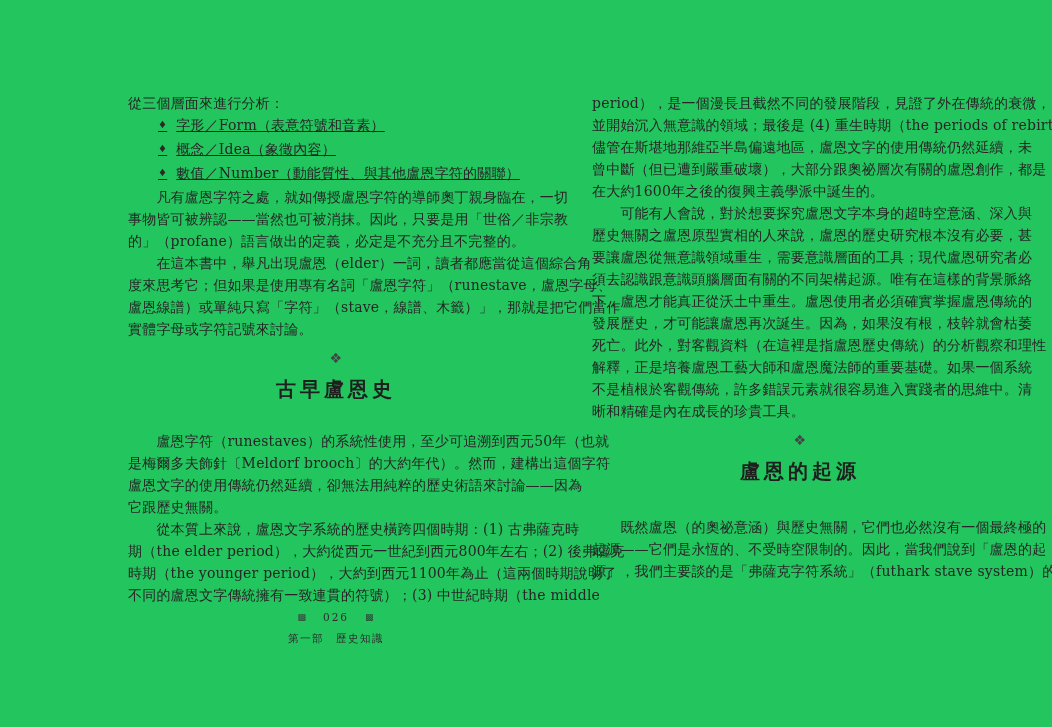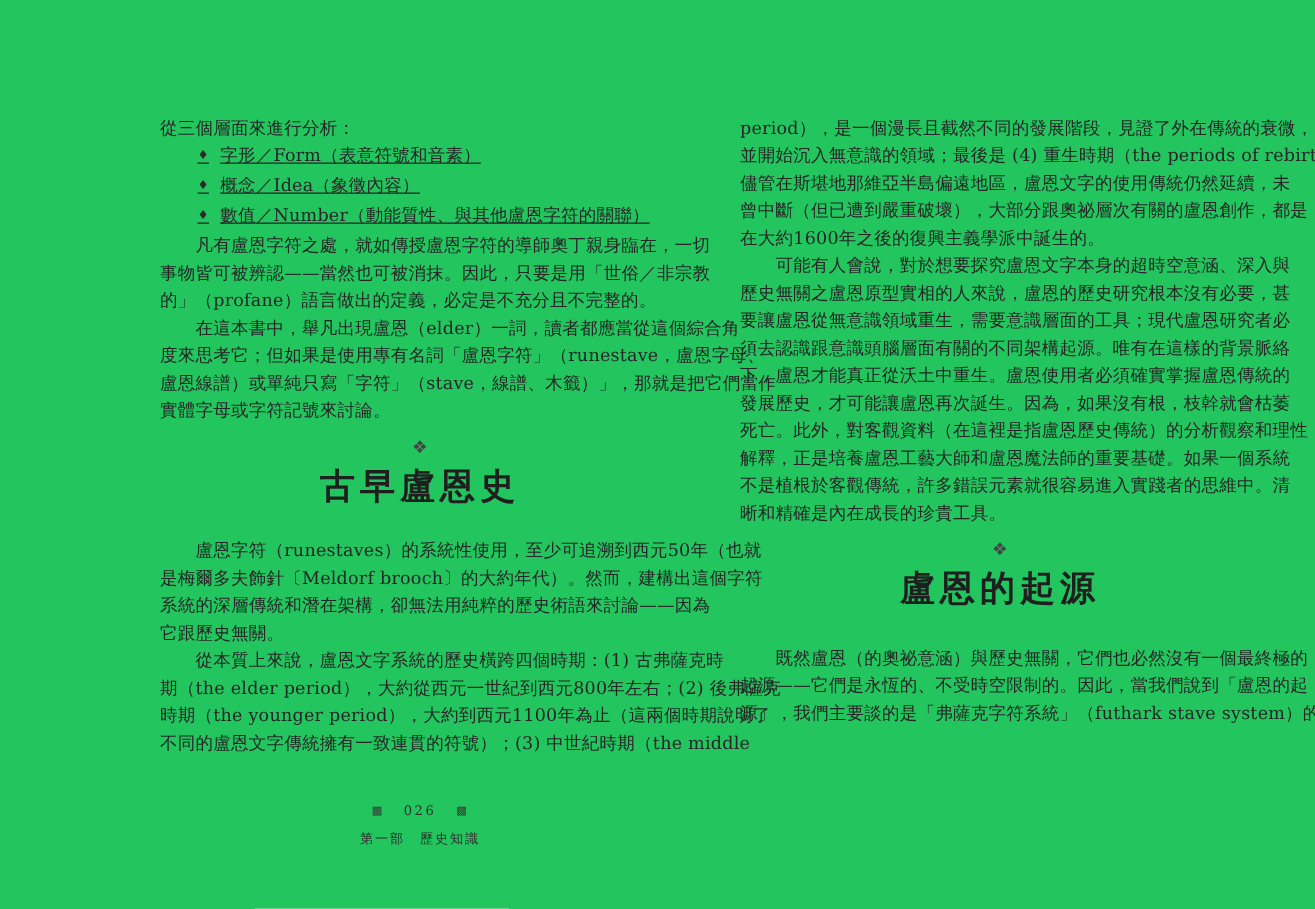--- a/index.html
+++ b/index.html
@@ -21,30 +21,29 @@
   #right-col{left:592px;}
   .tline{white-space:nowrap;}
   .para .tline{white-space:nowrap;}
   .bullet-row{padding-left:30px;white-space:nowrap;text-decoration:underline;}
   .bullet{font-size:10px;margin-right:9px;position:relative;top:-2px;color:#2a2a2a;}
   .ornament{
     text-align:center;font-size:14px;line-height:16px;
     margin-top:10px;color:#444444;
   }
   .heading{
-    text-align:center;font-size:28px;font-weight:bold;
+    text-align:center;font-size:20px;font-weight:bold;
     letter-spacing:4px;line-height:30px;
     margin:8px 0 0 0;color:#1f1f1f;
   }
   #left-col .body2{margin-top:26px;}
   #right-col .body3{margin-top:30px;}
   .footer{
     position:absolute;top:610px;width:416px;text-align:center;
     color:#333333;
-    margin-top:32px;
   }
   #footer-left{left:128px;}
   #footer-right{left:592px;}
   .pagenum-row{font-size:10.5px;line-height:14px;letter-spacing:1px;}
   .deco{font-size:9px;color:#3a3a3a;margin:0 16px;position:relative;top:-1px;}
   .pagenum{font-size:10.5px;color:#2e2e2e;letter-spacing:2px;}
   .caption{margin-top:7px;font-size:10.5px;letter-spacing:1.5px;color:#2e2e2e;}
 </style>
 </head>
 <body>
@@ -73,21 +72,21 @@
         <div class="tline">盧恩線譜）或單純只寫「字符」（stave，線譜、木籤）」，那就是把它們當作</div>
         <div class="tline">實體字母或字符記號來討論。</div>
       </div>
 
     <div class="ornament">❖</div>
     <h2 class="heading">古早盧恩史</h2>
 
     <div class="para body2">
         <div class="tline">　　盧恩字符（runestaves）的系統性使用，至少可追溯到西元50年（也就</div>
         <div class="tline">是梅爾多夫飾針〔Meldorf brooch〕的大約年代）。然而，建構出這個字符</div>
-        <div class="tline">系統的深層傳統和潛在架構，卻無法用純粹的歷史術語來討論——因為</div>
+        <div class="tline">盧恩文字的使用傳統仍然延續，卻無法用純粹的歷史術語來討論——因為</div>
         <div class="tline">它跟歷史無關。</div>
         <div class="tline">　　從本質上來說，盧恩文字系統的歷史橫跨四個時期：(1) 古弗薩克時</div>
         <div class="tline">期（the elder period），大約從西元一世紀到西元800年左右；(2) 後弗薩克</div>
         <div class="tline">時期（the younger period），大約到西元1100年為止（這兩個時期說明了</div>
         <div class="tline">不同的盧恩文字傳統擁有一致連貫的符號）；(3) 中世紀時期（the middle</div>
       </div>
   </div>
 
   <div class="col" id="right-col">
     <div class="para">

